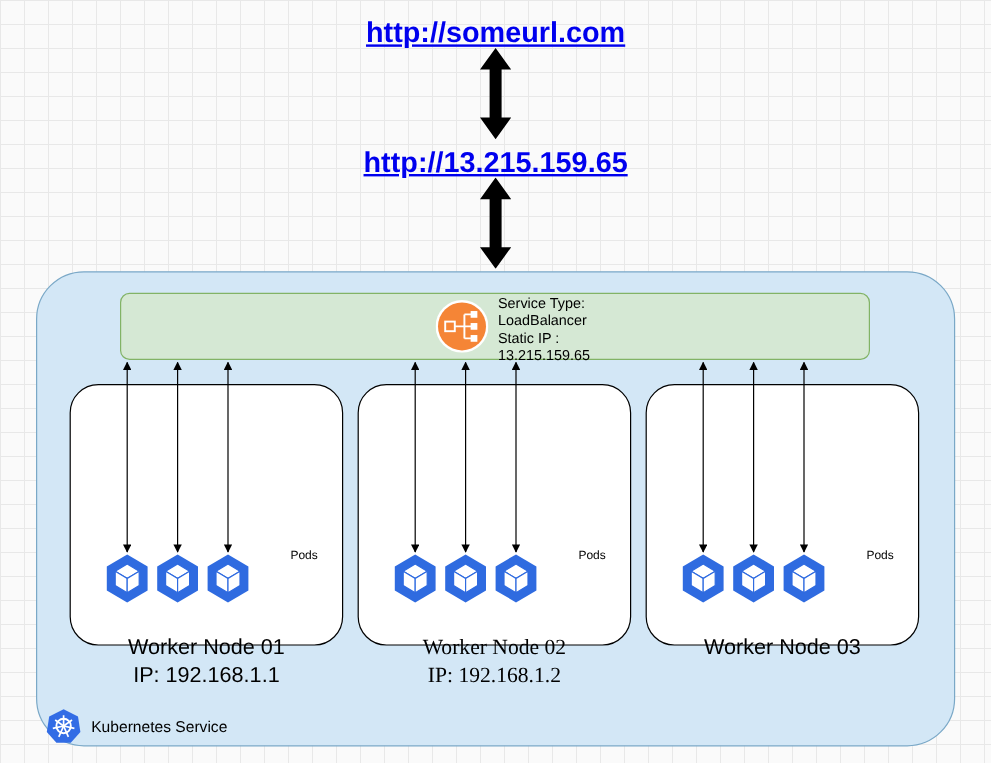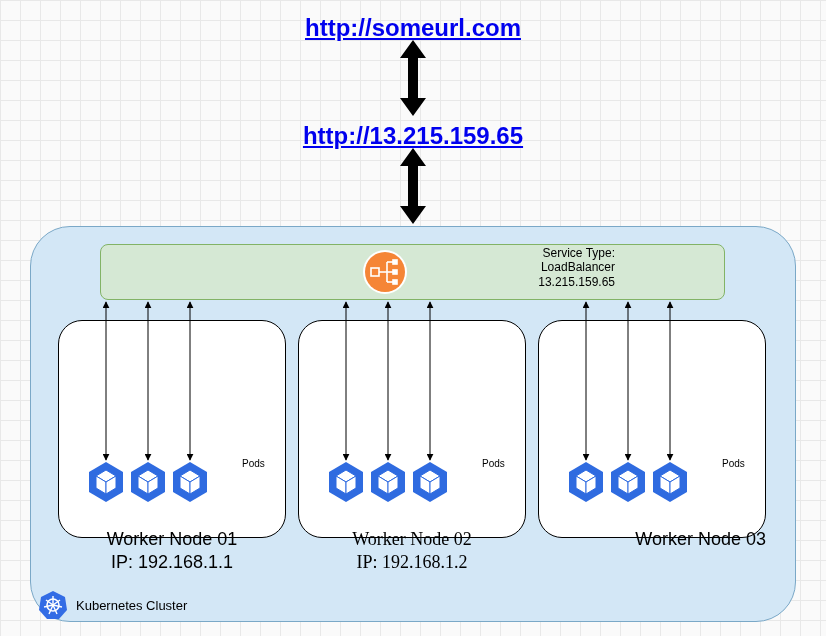--- a/index.html
+++ b/index.html
@@ -62,21 +62,21 @@
   .lb-icon circle.outer { fill: #fff; }
   .lb-icon circle.inner { fill: #f58536; }
 
   .service-text {
     position: absolute;
     left: 415px;
     top: 246px;
     width: 200px;
     font-size: 12px;
     line-height: 1.2;
-    text-align: right;
+    text-align: left;
   }
 
   .node-box {
     position: absolute;
     top: 320px;
     width: 228px;
     height: 218px;
     background: #fff;
     border: 1px solid #000;
     border-radius: 24px;
@@ -112,21 +112,21 @@
   .node-caption {
     position: absolute;
     top: 528px;
     width: 228px;
     text-align: center;
     font-size: 18px;
     line-height: 1.3;
   }
   .cap-1 { left: 58px; }
   .cap-2 { left: 298px; font-family: Liberation Serif, serif; }
-  .cap-3 { left: 538px; text-align: right; }
+  .cap-3 { left: 538px; }
 
   .k8s-badge {
     position: absolute;
     left: 38px;
     top: 590px;
     width: 30px;
     height: 30px;
   }
   .cluster-label {
     position: absolute;
@@ -171,20 +171,21 @@
     <line x1="24" y1="32" x2="30" y2="32"></line>
     <rect x="30" y="10" width="4" height="4"></rect>
     <rect x="30" y="20" width="4" height="4"></rect>
     <rect x="30" y="30" width="4" height="4"></rect>
   </g>
 </svg>
 
 <div class="service-text">
   <div>Service Type:</div>
   <div>LoadBalancer</div>
+  <div>Static IP :</div>
   <div>13.215.159.65</div>
 </div>
 
 <div class="node-box node-1"></div>
 <div class="node-box node-2"></div>
 <div class="node-box node-3"></div>
 
 <svg class="canvas">
   <defs>
     <marker id="ah" viewBox="0 0 10 10" refX="9" refY="5" markerWidth="7" markerHeight="7" orient="auto-start-reverse">
@@ -305,13 +306,13 @@
   <g stroke="#fff" stroke-width="1.4">
     <line x1="15" y1="15" x2="15" y2="6"></line>
     <line x1="15" y1="15" x2="22" y2="10"></line>
     <line x1="15" y1="15" x2="24" y2="17"></line>
     <line x1="15" y1="15" x2="19" y2="24"></line>
     <line x1="15" y1="15" x2="11" y2="24"></line>
     <line x1="15" y1="15" x2="6" y2="17"></line>
     <line x1="15" y1="15" x2="8" y2="10"></line>
   </g>
 </svg>
-<span class="cluster-label">Kubernetes Cluster</span>
+<span class="cluster-label">Kubernetes Service</span>
 
 </body></html>

